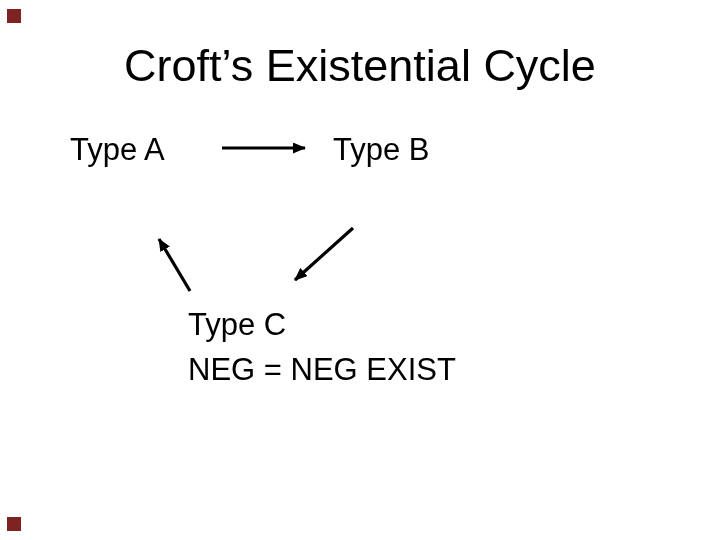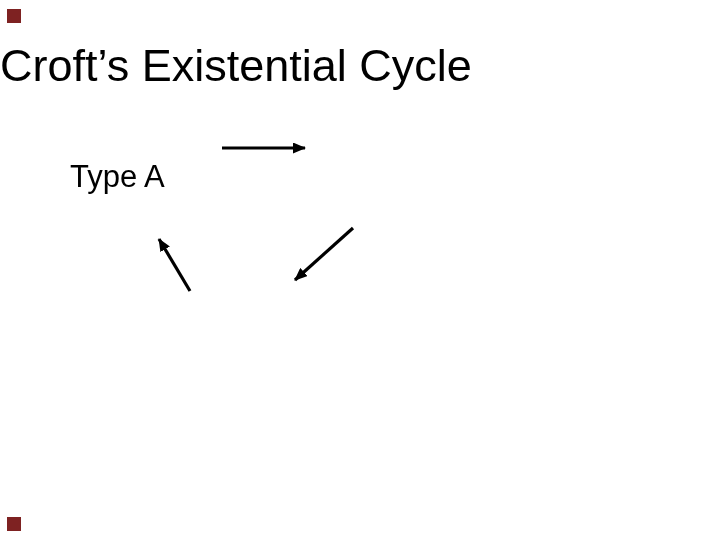--- a/index.html
+++ b/index.html
@@ -14,35 +14,34 @@
     background: #ffffff;
     overflow: hidden;
     font-family: "Liberation Sans", "DejaVu Sans", sans-serif;
     color: #000000;
   }
   .slide-title {
     position: absolute;
     top: 40px;
     left: 0;
     width: 720px;
-    text-align: left;
+    text-align: center;
     font-size: 45px;
     line-height: 1.15;
     font-weight: 400;
     color: #000000;
     white-space: nowrap;
   }
   .node {
     position: absolute;
     font-size: 31px;
     line-height: 45px;
     font-weight: 400;
     color: #000000;
     white-space: nowrap;
-    margin-top: 27px;
   }
   .node-a { left: 70px;  top: 127px; }
   .node-b { left: 333px; top: 127px; }
   .node-c { left: 188px; top: 302px; }
   .arrow-layer {
     position: absolute;
     left: 0;
     top: 0;
     width: 720px;
     height: 540px;
@@ -75,16 +74,21 @@
     <line x1="222" y1="148" x2="305" y2="148" stroke="#000000" stroke-width="3.2" marker-end="url(#arrowhead)"></line>
     <line x1="353" y1="228" x2="295" y2="280" stroke="#000000" stroke-width="3.2" marker-end="url(#arrowhead)"></line>
     <line x1="190" y1="291" x2="159" y2="239" stroke="#000000" stroke-width="3.2" marker-end="url(#arrowhead)"></line>
   </svg>
 
   <div class="node node-a">
     <div>Type A</div>
   </div>
 
   <div class="node node-b">
+    <div>Type B</div>
   </div>
 
+  <div class="node node-c">
+    <div>Type C</div>
+    <div>NEG = NEG EXIST</div>
+  </div>
 
 </div>
 
 </body></html>

